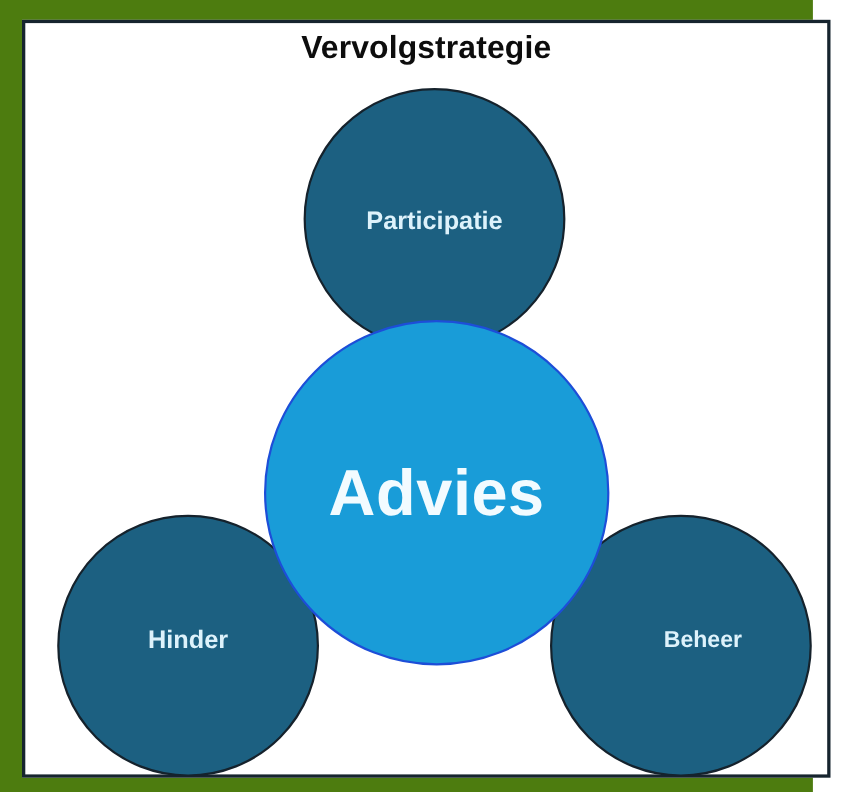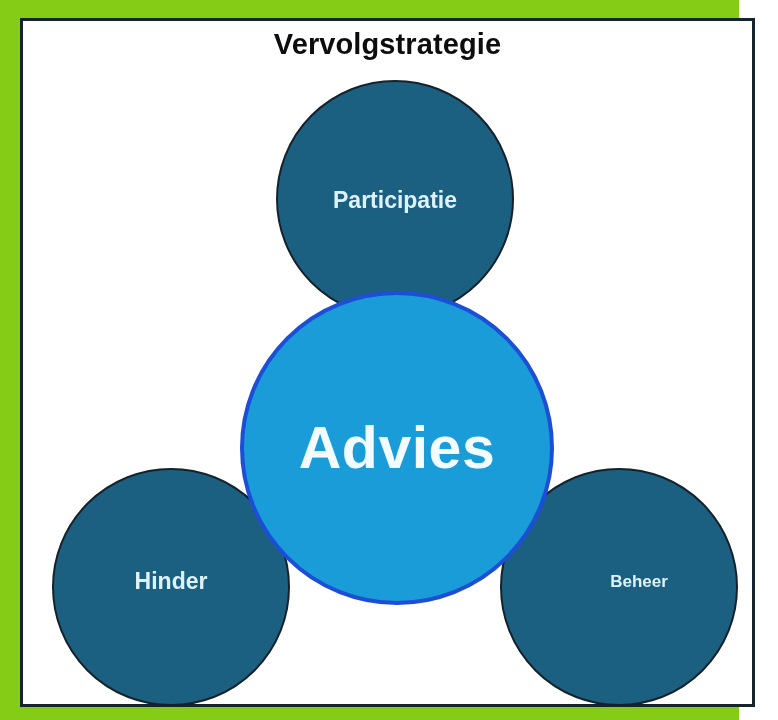--- a/index.html
+++ b/index.html
@@ -10,21 +10,21 @@
   body {
     width: 778px;
     height: 720px;
     font-family: "Liberation Sans", sans-serif;
     overflow: hidden;
   }
   #canvas {
     position: relative;
     width: 739px;
     height: 720px;
-    background: #84cc16;
+    background: #4d7c0f;
   }
   .frame {
     position: absolute;
     left: 20px;
     top: 18px;
     width: 735px;
     height: 689px;
     border: 3px solid #16242e;
     background: #ffffff;
     box-sizing: border-box;
@@ -83,30 +83,30 @@
   .node-beheer {
     left: 500px;
     top: 468px;
     width: 238px;
     height: 238px;
     background: #1c6081;
     border: 2px solid #15222c;
   }
   .node-beheer .node-label {
     color: #ddf2fb;
-    font-size: 17px;
+    font-size: 21px;
     margin-left: 40px;
   }
   .node-advies {
     left: 240px;
     top: 291px;
     width: 314px;
     height: 314px;
     background: #199cd8;
-    border: 4px solid #1d4ed8;
+    border: 2px solid #1d4ed8;
     z-index: 5;
   }
   .node-advies .node-label {
     color: #f2fbff;
     font-size: 59px;
     letter-spacing: 0.5px;
   }
   
   .node-participatie .node-label { transform: translateY(2px); }
   .node-hinder .node-label { transform: translateY(-5px); }

